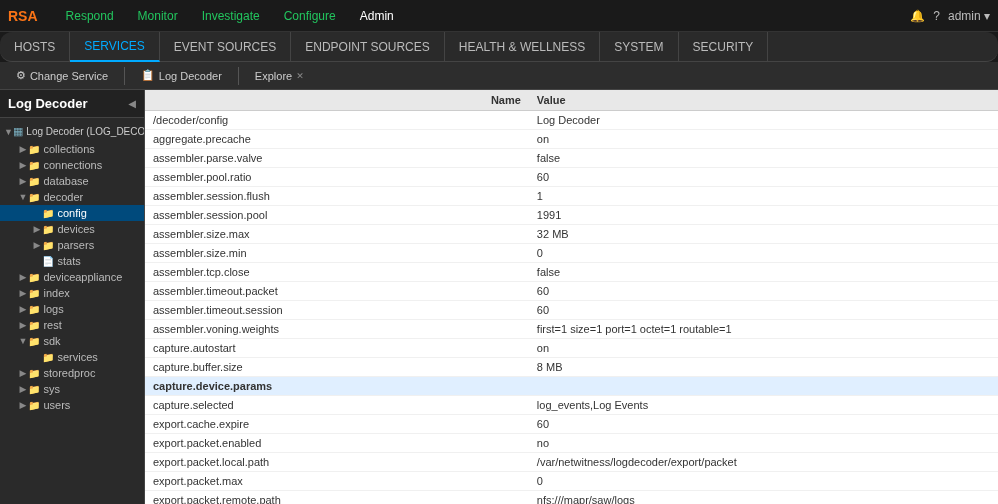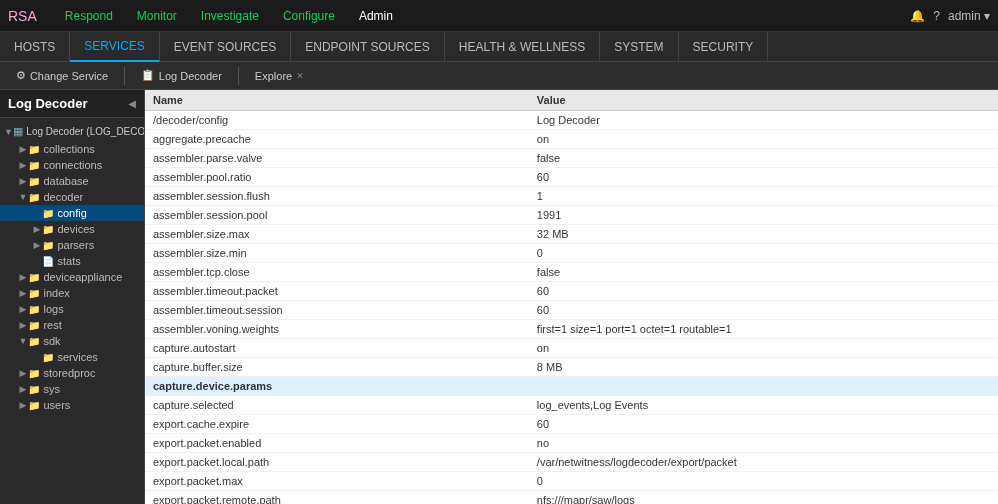--- a/index.html
+++ b/index.html
@@ -1,28 +1,28 @@
 <!DOCTYPE html>
 <html><head>
   <meta charset="utf-8">
   <style>
     * { box-sizing: border-box; margin: 0; padding: 0; }
     body { font-family: Arial, sans-serif; font-size: 12px; background: #1a1a1a; color: #ccc; overflow: hidden; }
 
     
     .top-nav { display: flex; align-items: center; background: #1a1a1a; height: 32px; padding: 0 8px; border-bottom: 1px solid #333; }
-    .rsa-logo { color: #f9a8d4; font-weight: normal; font-size: 14px; margin-right: 16px; }
+    .rsa-logo { color: #f97316; font-weight: bold; font-size: 14px; margin-right: 16px; }
     .top-nav-items { display: flex; gap: 0; }
     .top-nav-item { color: #22c55e; padding: 0 12px; height: 32px; display: flex; align-items: center; cursor: pointer; font-size: 12px; }
     .top-nav-item.active { color: #fff; }
     .top-nav-right { margin-left: auto; display: flex; align-items: center; gap: 8px; color: #bbb; font-size: 12px; }
     .top-nav-right span { cursor: pointer; }
 
     
-    .second-nav { background: #2a2a2a; height: 30px; display: flex; align-items: flex-start; padding: 0 0; border-bottom: 1px solid #444; }
+    .second-nav { background: #2a2a2a; height: 30px; display: flex; align-items: flex-start; padding: 0 0; border-bottom: 1px solid #444; border-radius: 12px; }
     .second-nav-item { color: #bbb; padding: 0 14px; height: 30px; display: flex; align-items: center; cursor: pointer; font-size: 12px; text-transform: uppercase; border-right: 1px solid #444; }
     .second-nav-item.active { color: #00aaff; border-bottom: 2px solid #00aaff; }
 
     
     .toolbar { background: #2d2d2d; height: 28px; display: flex; align-items: center; padding: 0 8px; gap: 4px; border-bottom: 1px solid #444; }
     .toolbar-btn { display: flex; align-items: center; gap: 4px; color: #ccc; padding: 2px 8px; cursor: pointer; font-size: 11px; background: transparent; border: none; height: 22px; }
     .toolbar-separator { width: 1px; height: 18px; background: #555; margin: 0 4px; }
 
     
     .main-layout { display: flex; height: calc(504px - 90px); }
@@ -220,21 +220,21 @@
         <span>users</span>
       </div>
     </div>
   </div>
 
   <div class="content">
     <div class="content-table">
       <table>
         <thead>
           <tr>
-            <th style="width:45%;">Name</th>
+            <th style="width:45%;text-align:right;">Name</th>
             <th style="width:55%;">Value</th>
           </tr>
         </thead>
         <tbody id="table-body">
         <tr>
               <td>/decoder/config</td>
               <td>Log Decoder</td>
             </tr>
             <tr>
               <td>aggregate.precache</td>

